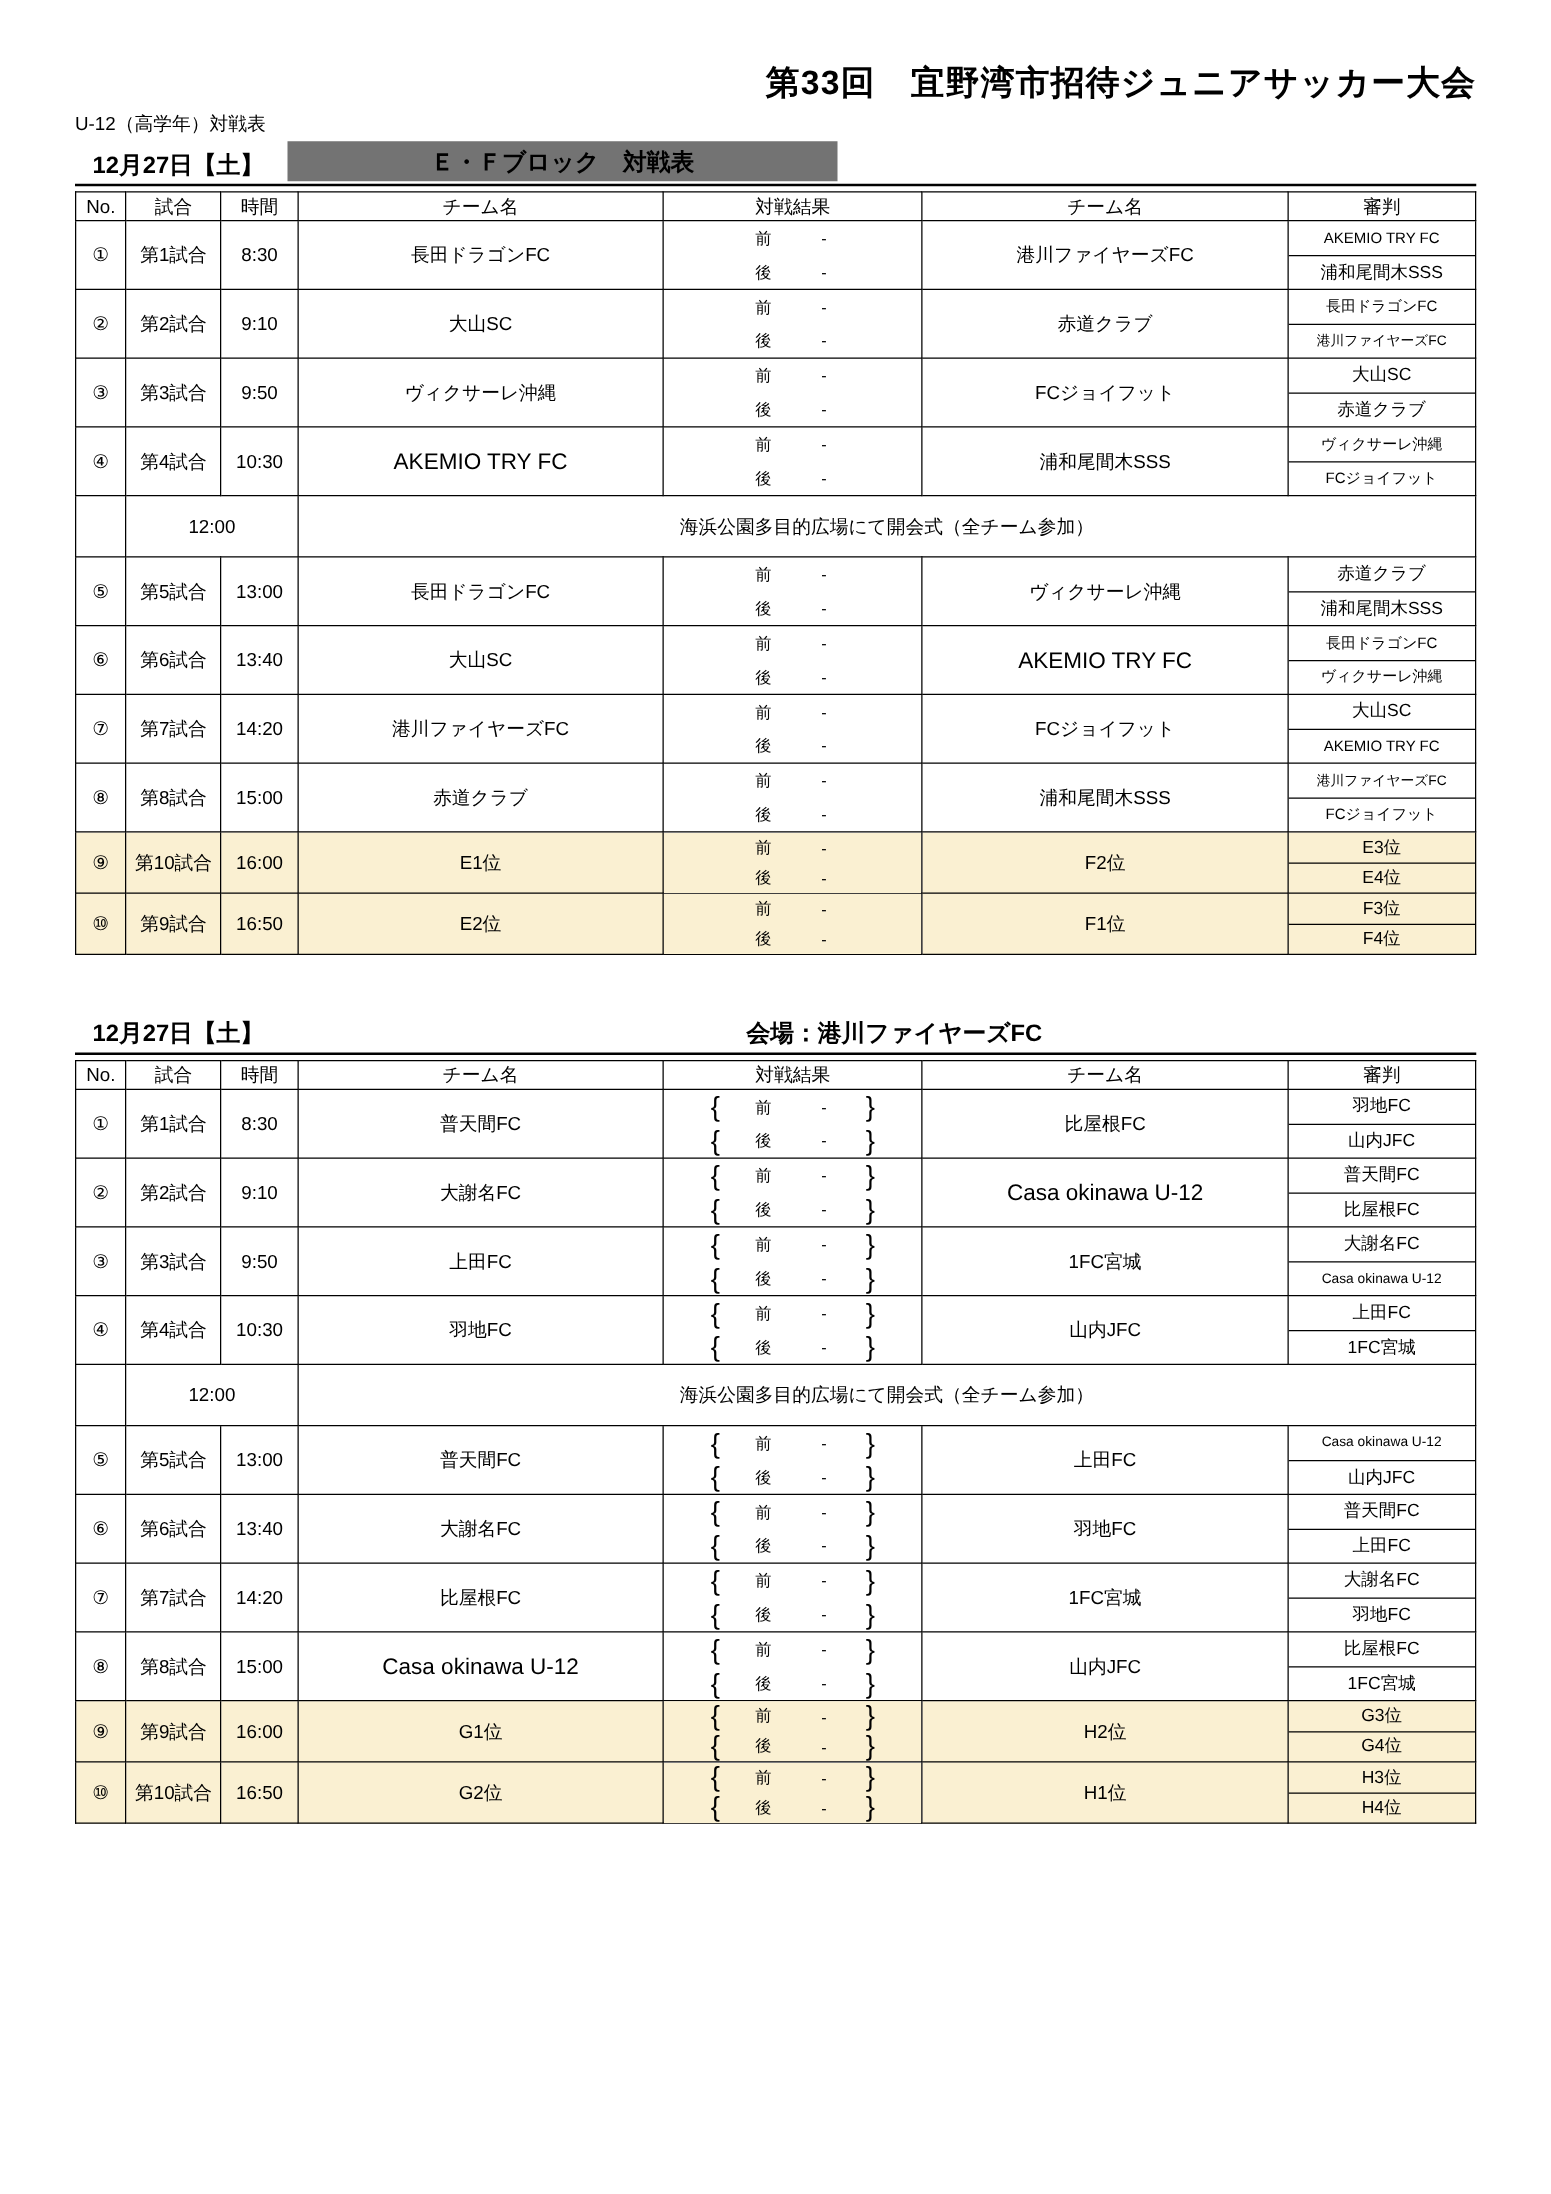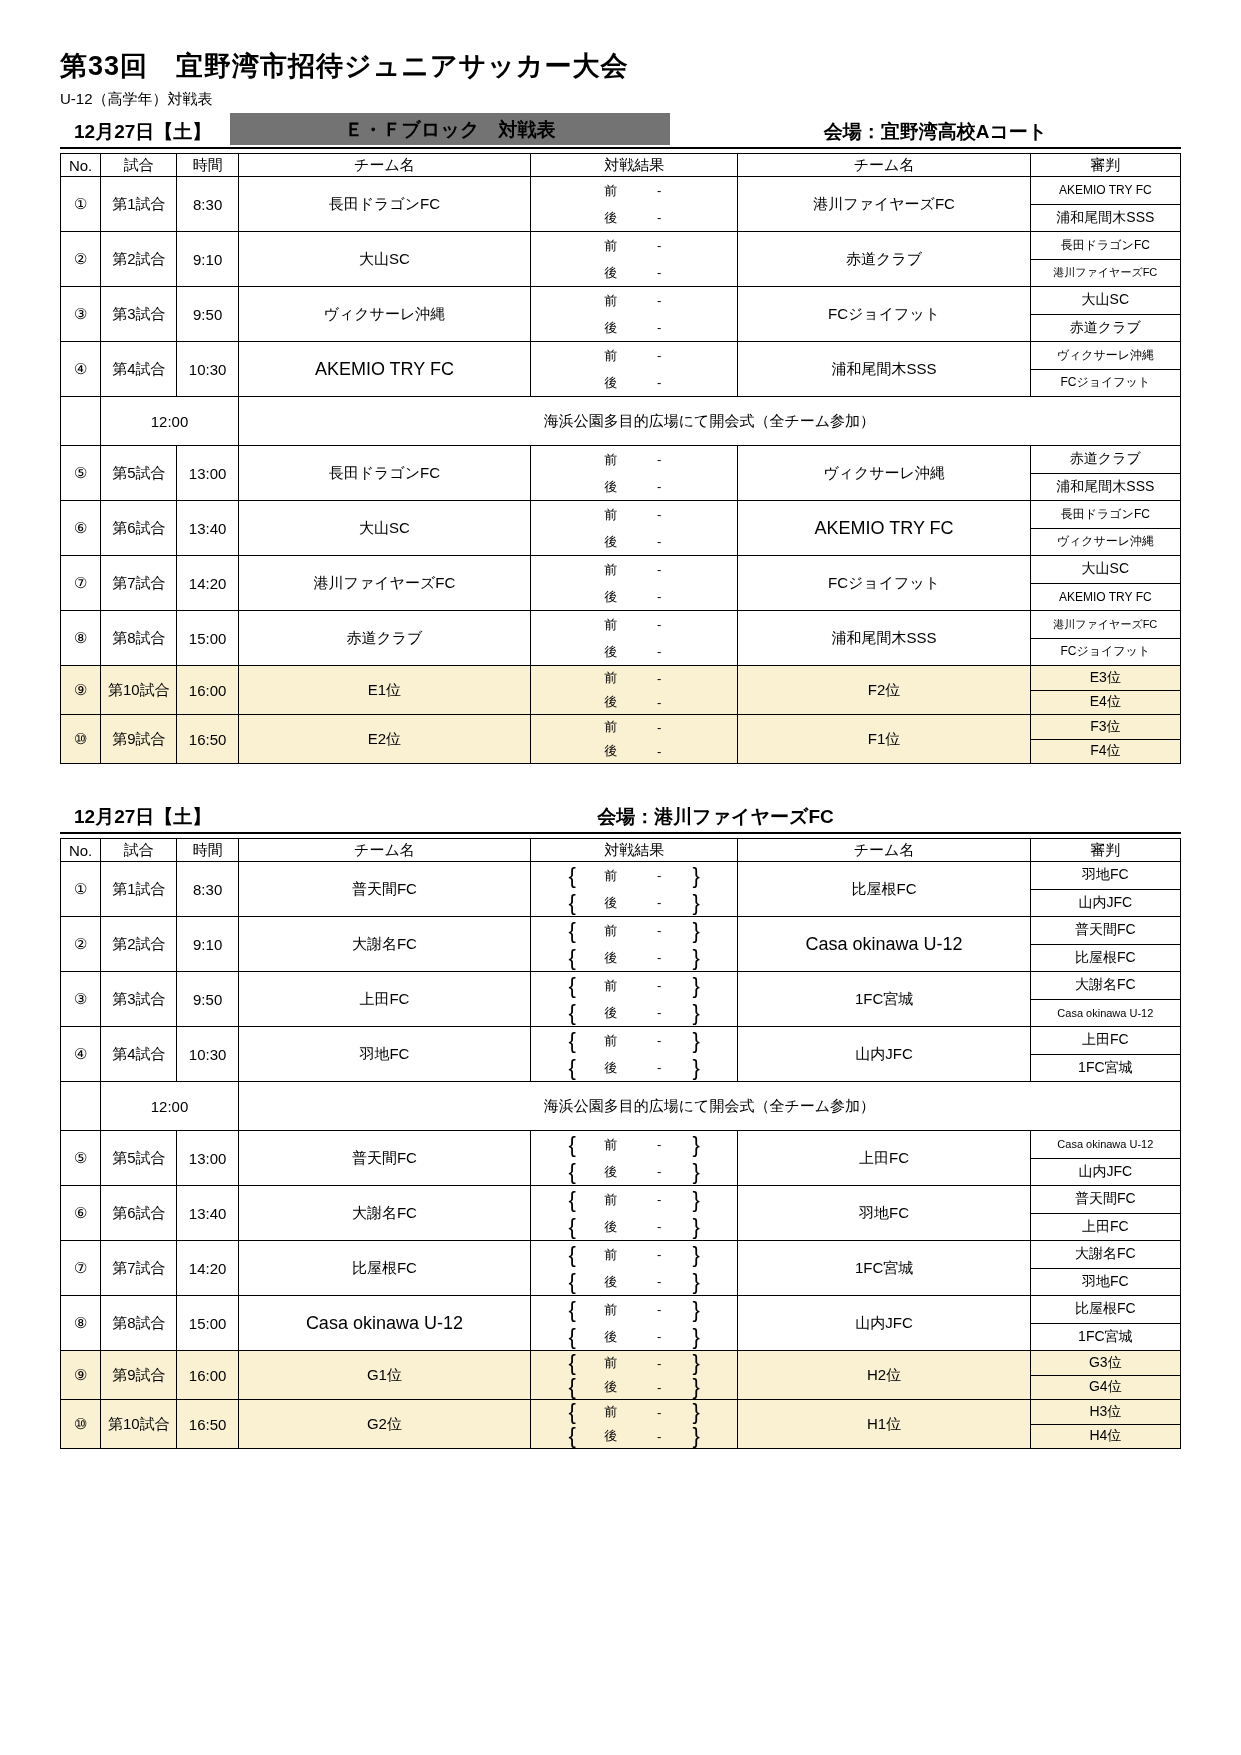--- a/index.html
+++ b/index.html
@@ -11,37 +11,38 @@
     -webkit-font-smoothing:antialiased;
   }
   .page{
     width:1241px;
     min-height:1755px;
     box-sizing:border-box;
     padding:40px 60px 20px 60px;
     position:relative;
   }
   .doc-title{
-    text-align:left;
+    text-align:right;
     font-size:27px;
     font-weight:bold;
     letter-spacing:1px;
     margin:8px 0 6px 0;
   }
   .doc-subtitle{
     text-align:left;
     font-size:15px;
     margin:0 0 4px 0;
   }
   .time-note{
     text-align:right;
     font-size:13px;
     margin:0 6px 6px 0;
   }
   .block{
+    margin-bottom:10px;
   }
   .block-header{
     display:flex;
     align-items:flex-end;
     border-bottom:2px solid #000;
     padding-bottom:2px;
     margin-bottom:0;
   }
   .date-label{
     font-size:19px;
@@ -170,21 +171,20 @@
 <div class="page">
 
   <div class="doc-title">第33回　宜野湾市招待ジュニアサッカー大会</div>
   <div class="doc-subtitle">U-12（高学年）対戦表</div>
 
   <div id="blocks-root">
       <div class="block">
         <div class="block-header">
           <div class="date-label">12月27日【土】</div>
           <div class="block-name ef">Ｅ・Ｆブロック　対戦表</div>
-          <div class="venue">会場：宜野湾高校Aコート</div>
         </div>
         <table class="sched">
           <colgroup>
             <col class="col-no">
             <col class="col-match">
             <col class="col-time">
             <col class="col-team">
             <col class="col-result">
             <col class="col-team">
             <col class="col-ref">

